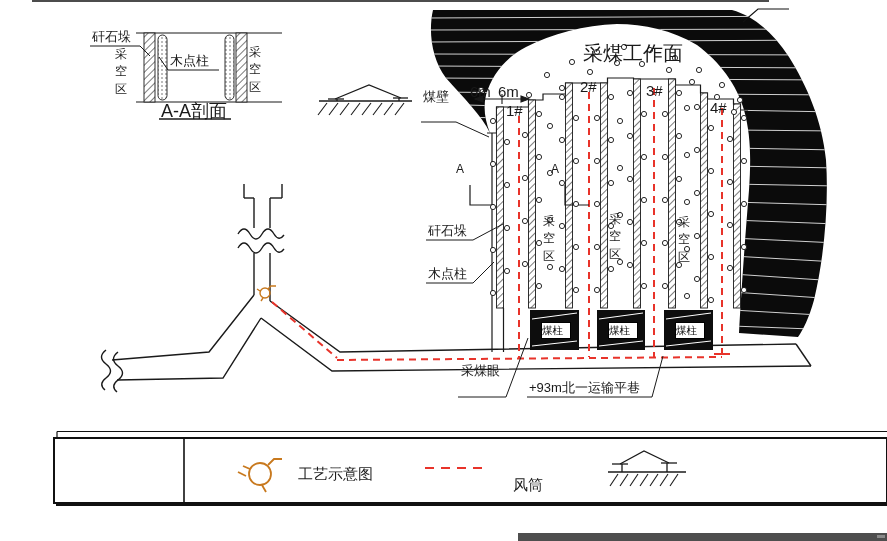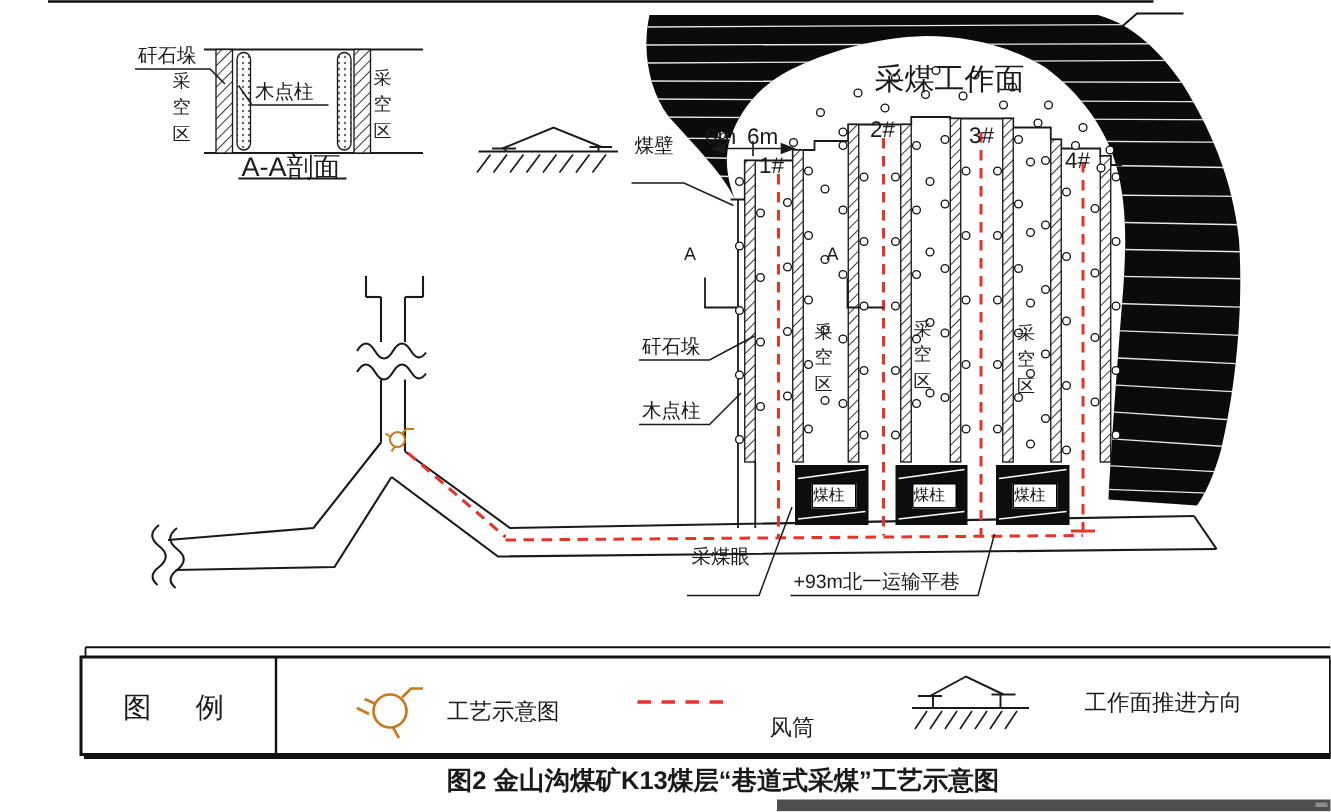--- a/index.html
+++ b/index.html
@@ -359,26 +359,23 @@
 <div class="lbl" style="left:519px;top:163px;font-size:12px">A</div>
 <div class="vlbl" style="left:511px;top:213px">采空区</div>
 <div class="vlbl" style="left:577px;top:211px">采空区</div>
 <div class="vlbl" style="left:646px;top:214px">采空区</div>
 <div class="pillarbox" style="left:509px;top:322px">煤柱</div>
 <div class="pillarbox" style="left:576px;top:322px">煤柱</div>
 <div class="pillarbox" style="left:643px;top:322px">煤柱</div>
 <div class="lbl" style="left:429px;top:364px">采煤眼</div>
 <div class="lbl" style="left:497px;top:381px">+93m北一运输平巷</div>
 
-<div class="legend-title">图 例</div>
 <div class="legend-item" style="left:266px;top:465px">工艺示意图</div>
 <div class="legend-item" style="left:481px;top:476px">风筒</div>
-<div class="legend-item" style="left:691px;top:459px">工作面推进方向</div>
-
-<div class="caption">图2  金山沟煤矿K13煤层“巷道式采煤”工艺示意图</div>
+
 
 <div class="greybar"></div>
 <div class="gmark" style="left:845px;top:535px;width:8px;height:3px;background:#8a8a8a"></div>
 <div class="gmark" style="left:858px;top:535px;width:6px;height:3px;background:#8a8a8a"></div>
 <div class="gmark" style="left:862px;top:2px;width:10px;height:6px"></div>
 <div class="gmark" style="left:876px;top:1px;width:8px;height:5px;background:#b0b0b0"></div>
 
 </div>
 
 </body></html>

